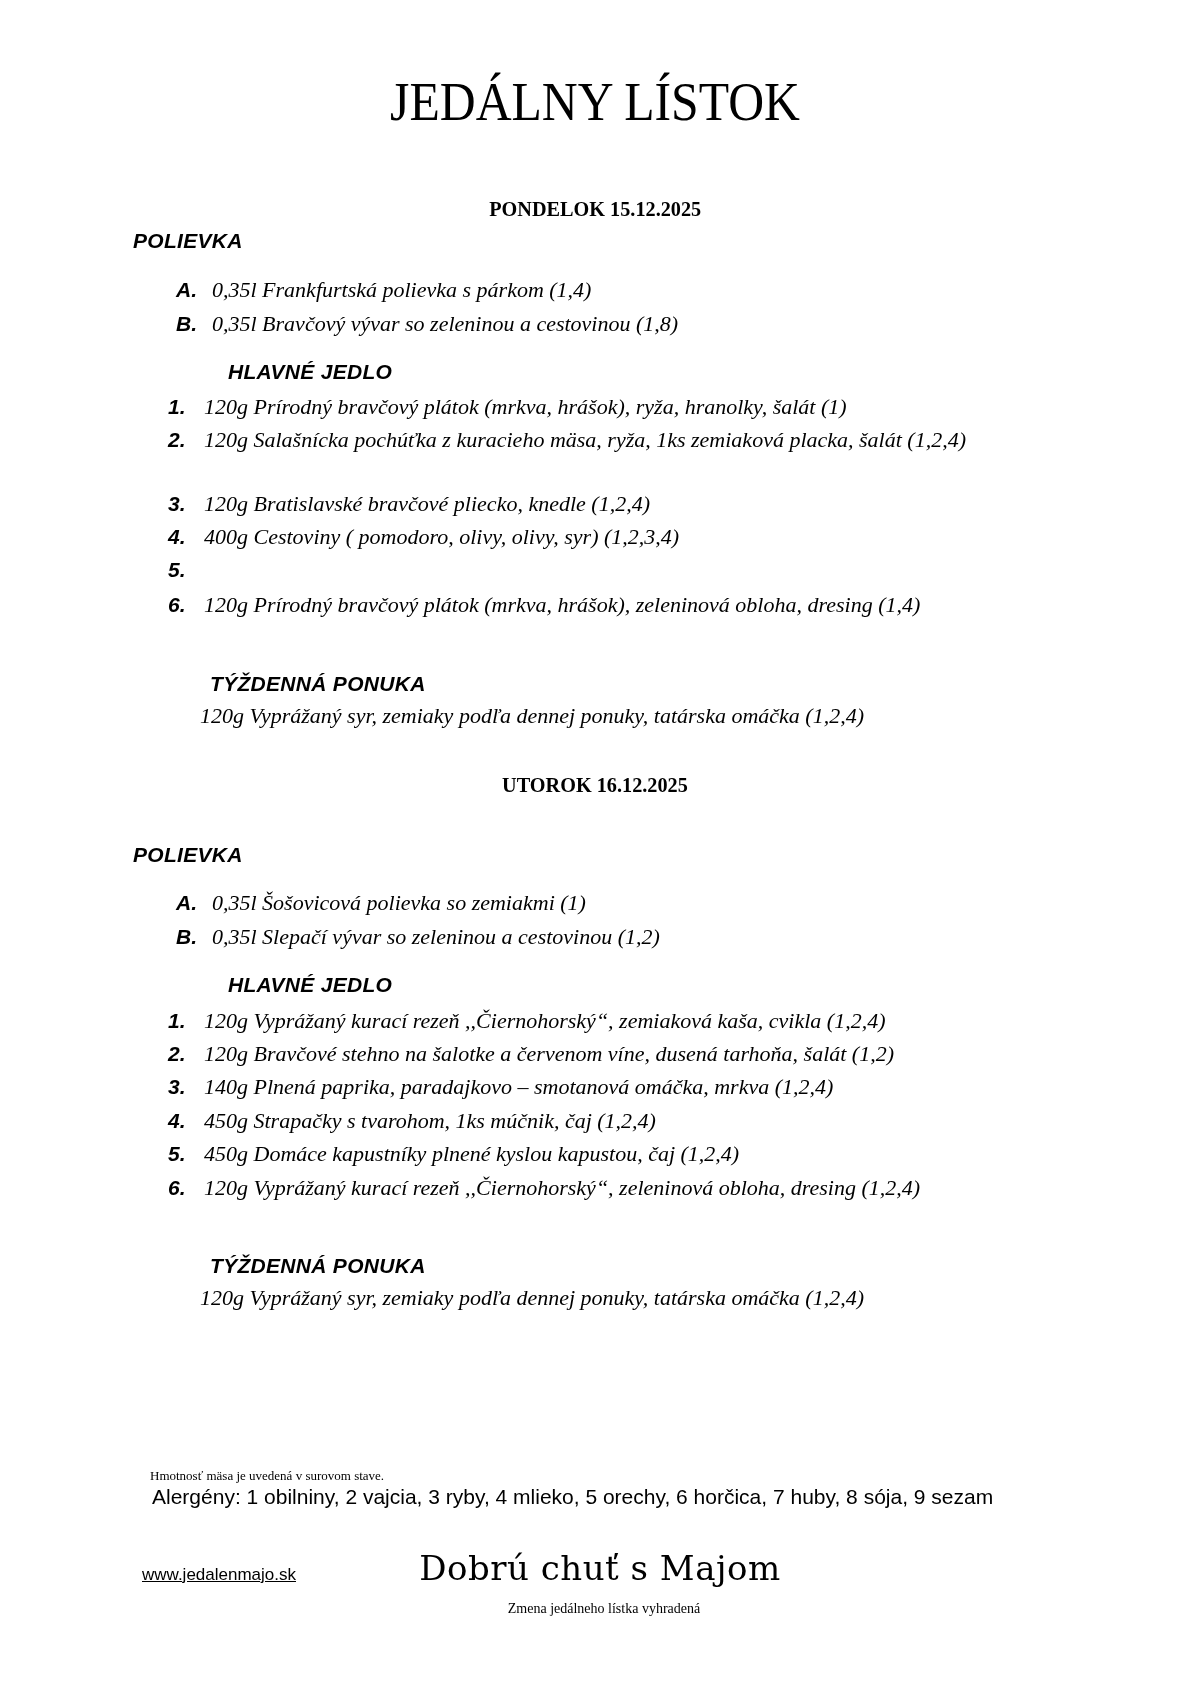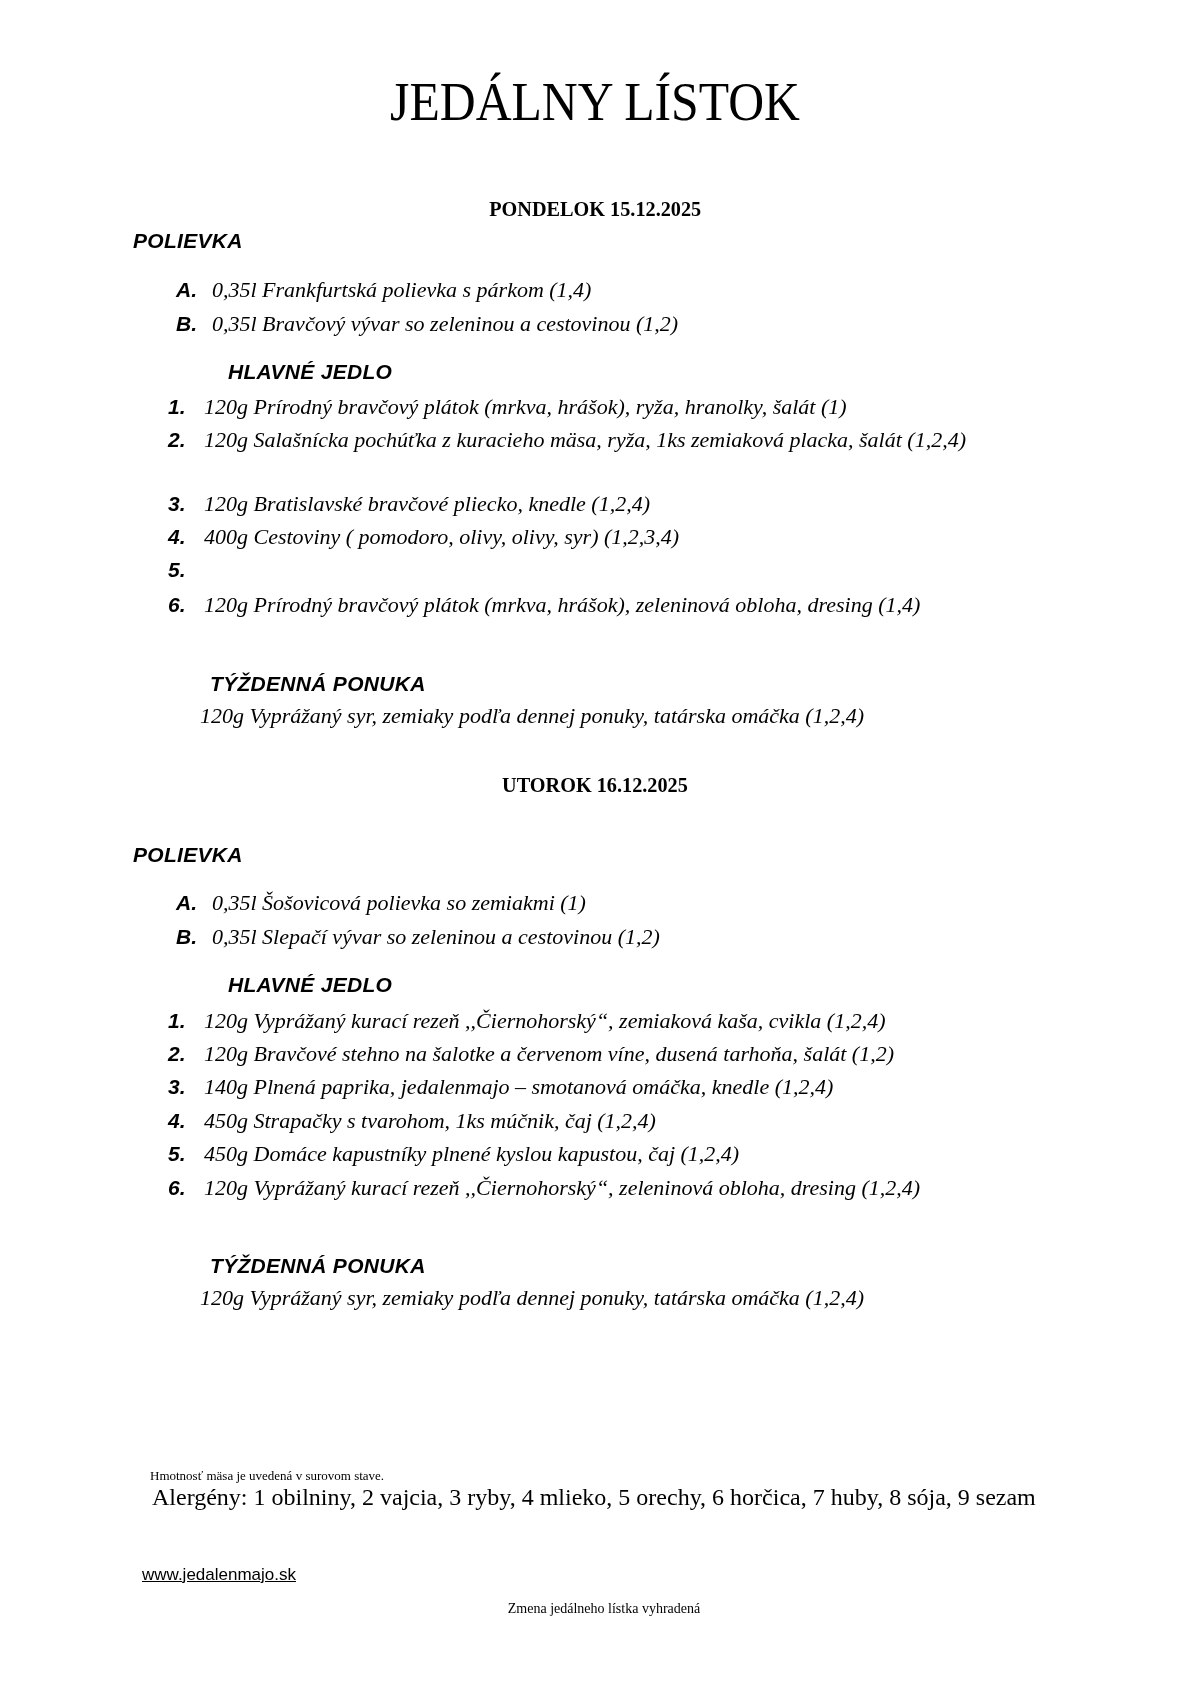--- a/index.html
+++ b/index.html
@@ -39,21 +39,21 @@
     .soup .bul { width: 36px; flex: 0 0 36px; }
 
     .weekly-text { position: absolute; left: 216px; }
 
     .note {
       position: absolute; left: 150px; top: 1466px;
       font-family: "Liberation Serif", serif; font-size: 13px; line-height: 16px;
     }
     .allergens {
       position: absolute; left: 152px; top: 1484px;
-      font-family: Liberation Serif, serif; font-size: 24px; line-height: 26px;
+      font-family: Liberation Sans, sans-serif; font-size: 21px; line-height: 26px;
     }
     .website {
       position: absolute; left: 142px; top: 1564px;
       font-family: "Liberation Sans", sans-serif; font-size: 17px; line-height: 22px;
       text-decoration: underline; color: #000;
     }
     .slogan {
       position: absolute; left: 0; width: 1190px; top: 1546px; text-align: center;
       font-family: "DejaVu Serif", serif; font-size: 34px; line-height: 44px; letter-spacing: 0.5px;
       padding-left: 10px; box-sizing: border-box;
@@ -72,21 +72,21 @@
 
   <div class="day-heading" style="top:196px;"><span>PONDELOK 15.12.2025</span></div>
   <div class="sec-head" style="left:133px; top:228px;">POLIEVKA</div>
 
   <div class="row soup" style="top:274px;">
     <span class="bul">A.</span>
     <span class="txt">0,35l Frankfurtská polievka s párkom (1,4)</span>
   </div>
   <div class="row soup" style="top:308px;">
     <span class="bul">B.</span>
-    <span class="txt">0,35l Bravčový vývar so zeleninou a cestovinou (1,2)</span>
+    <span class="txt">0,35l Bravčový vývar so zeleninou a cestovinou (1,8)</span>
   </div>
 
   <div class="sec-head" style="left:228px; top:359px;">HLAVNÉ JEDLO</div>
 
   <div class="row meal" style="top:391px;">
     <span class="bul">1.</span>
     <span class="txt">120g Prírodný bravčový plátok (mrkva, hrášok), ryža, hranolky, šalát (1)</span>
   </div>
   <div class="row meal" style="top:424px;">
     <span class="bul">2.</span>
@@ -129,36 +129,37 @@
   <div class="row meal" style="top:1005px;">
     <span class="bul">1.</span>
     <span class="txt">120g Vyprážaný kurací rezeň ,,Čiernohorský“, zemiaková kaša, cvikla (1,2,4)</span>
   </div>
   <div class="row meal" style="top:1038px;">
     <span class="bul">2.</span>
     <span class="txt">120g Bravčové stehno na šalotke a červenom víne, dusená tarhoňa, šalát (1,2)</span>
   </div>
   <div class="row meal" style="top:1071px;">
     <span class="bul">3.</span>
-    <span class="txt">140g Plnená paprika, jedalenmajo – smotanová omáčka, knedle (1,2,4)</span>
+    <span class="txt">140g Plnená paprika, paradajkovo – smotanová omáčka, mrkva (1,2,4)</span>
   </div>
   <div class="row meal" style="top:1105px;">
     <span class="bul">4.</span>
     <span class="txt">450g Strapačky s tvarohom, 1ks múčnik, čaj (1,2,4)</span>
   </div>
   <div class="row meal" style="top:1138px;">
     <span class="bul">5.</span>
     <span class="txt">450g Domáce kapustníky plnené kyslou kapustou, čaj (1,2,4)</span>
   </div>
   <div class="row meal" style="top:1172px;">
     <span class="bul">6.</span>
     <span class="txt">120g Vyprážaný kurací rezeň ,,Čiernohorský“, zeleninová obloha, dresing (1,2,4)</span>
   </div>
 
   <div class="sec-head" style="left:210px; top:1253px;">TÝŽDENNÁ PONUKA</div>
   <div class="txt weekly-text" style="top:1282px; left:200px;">120g Vyprážaný syr, zemiaky podľa dennej ponuky, tatárska omáčka (1,2,4)</div>
 
   <div class="note" style="top:1468px;">Hmotnosť mäsa je uvedená v surovom stave.</div>
   <div class="allergens" style="top:1484px;">Alergény: 1 obilniny, 2 vajcia, 3 ryby, 4 mlieko, 5 orechy, 6 horčica, 7 huby, 8 sója, 9 sezam</div>
   <a class="website" style="top:1564px;">www.jedalenmajo.sk</a>
+  <div class="slogan">Dobrú chuť s Majom</div>
   <div class="disclaimer">Zmena jedálneho lístka vyhradená</div>
 
 </div>
 
 </body></html>

